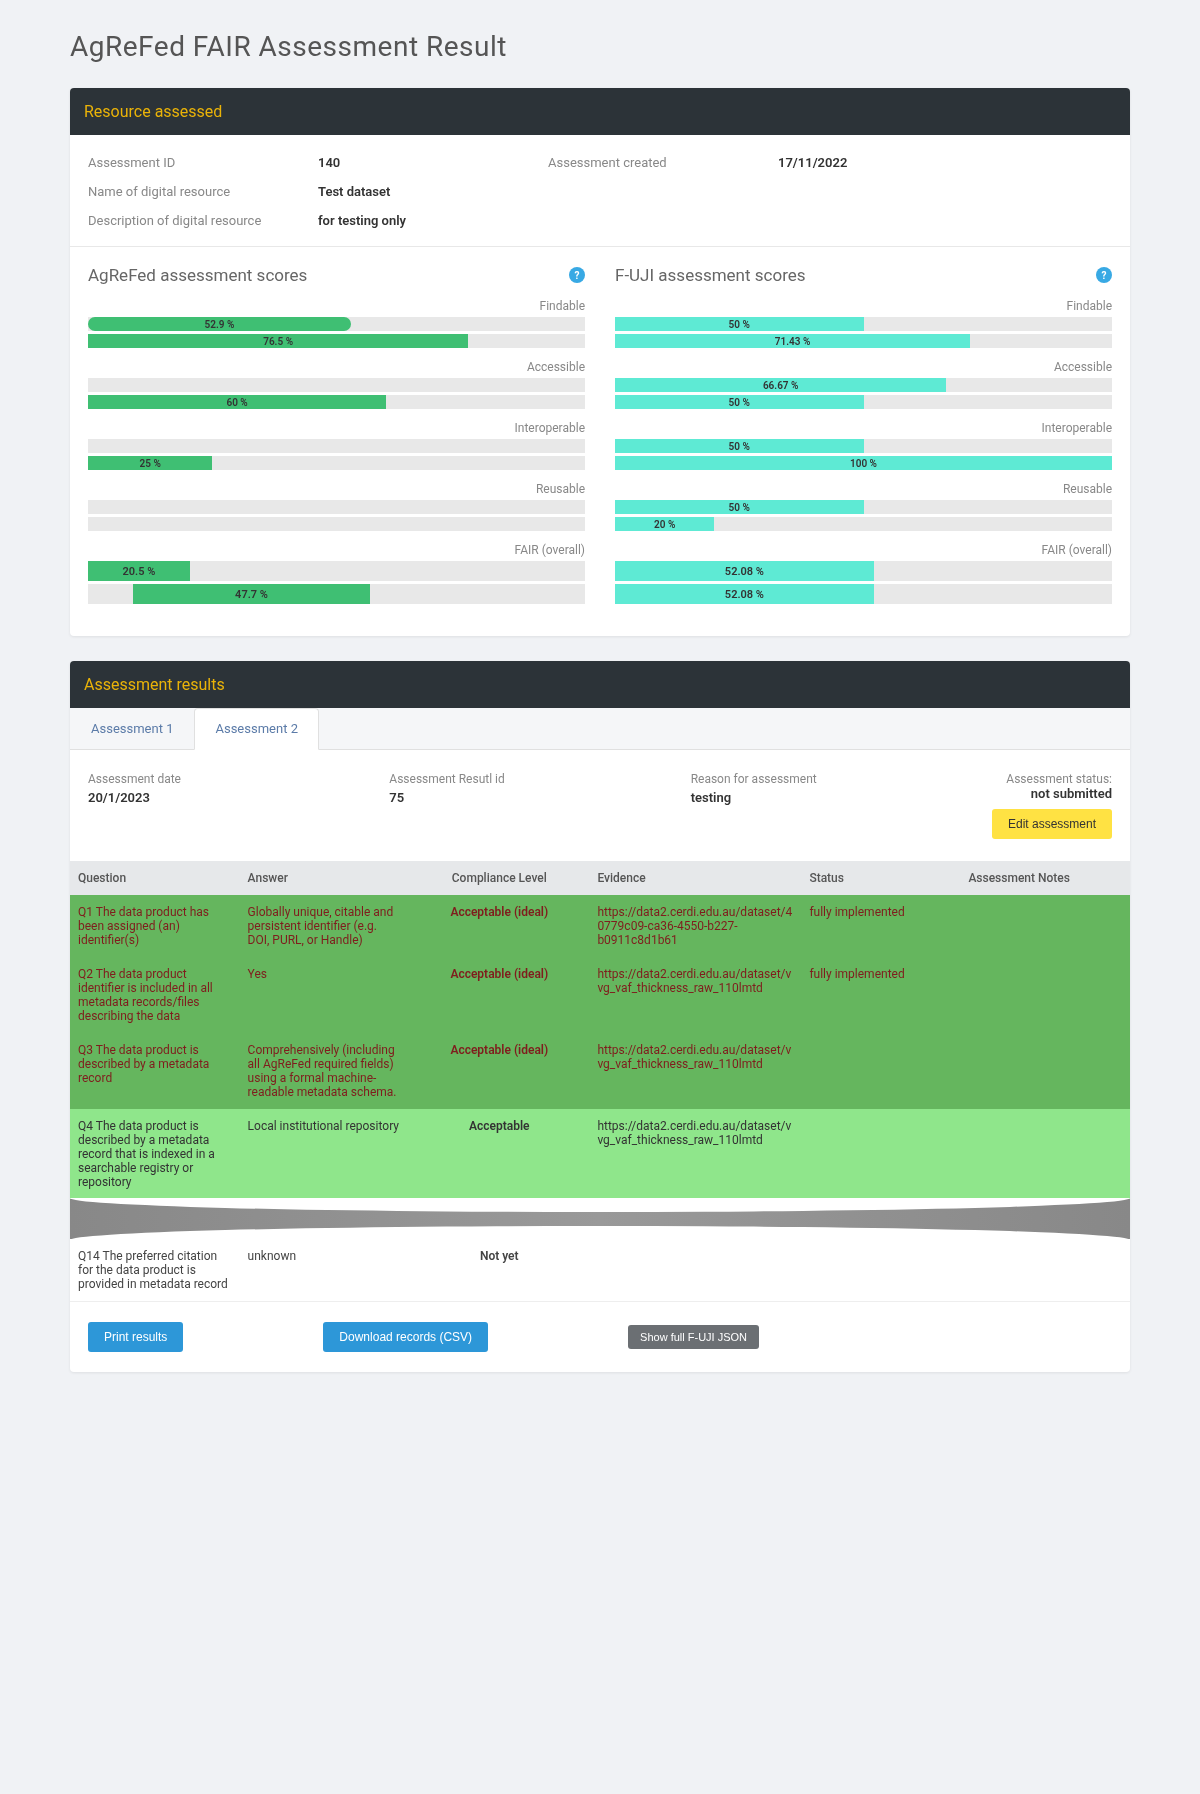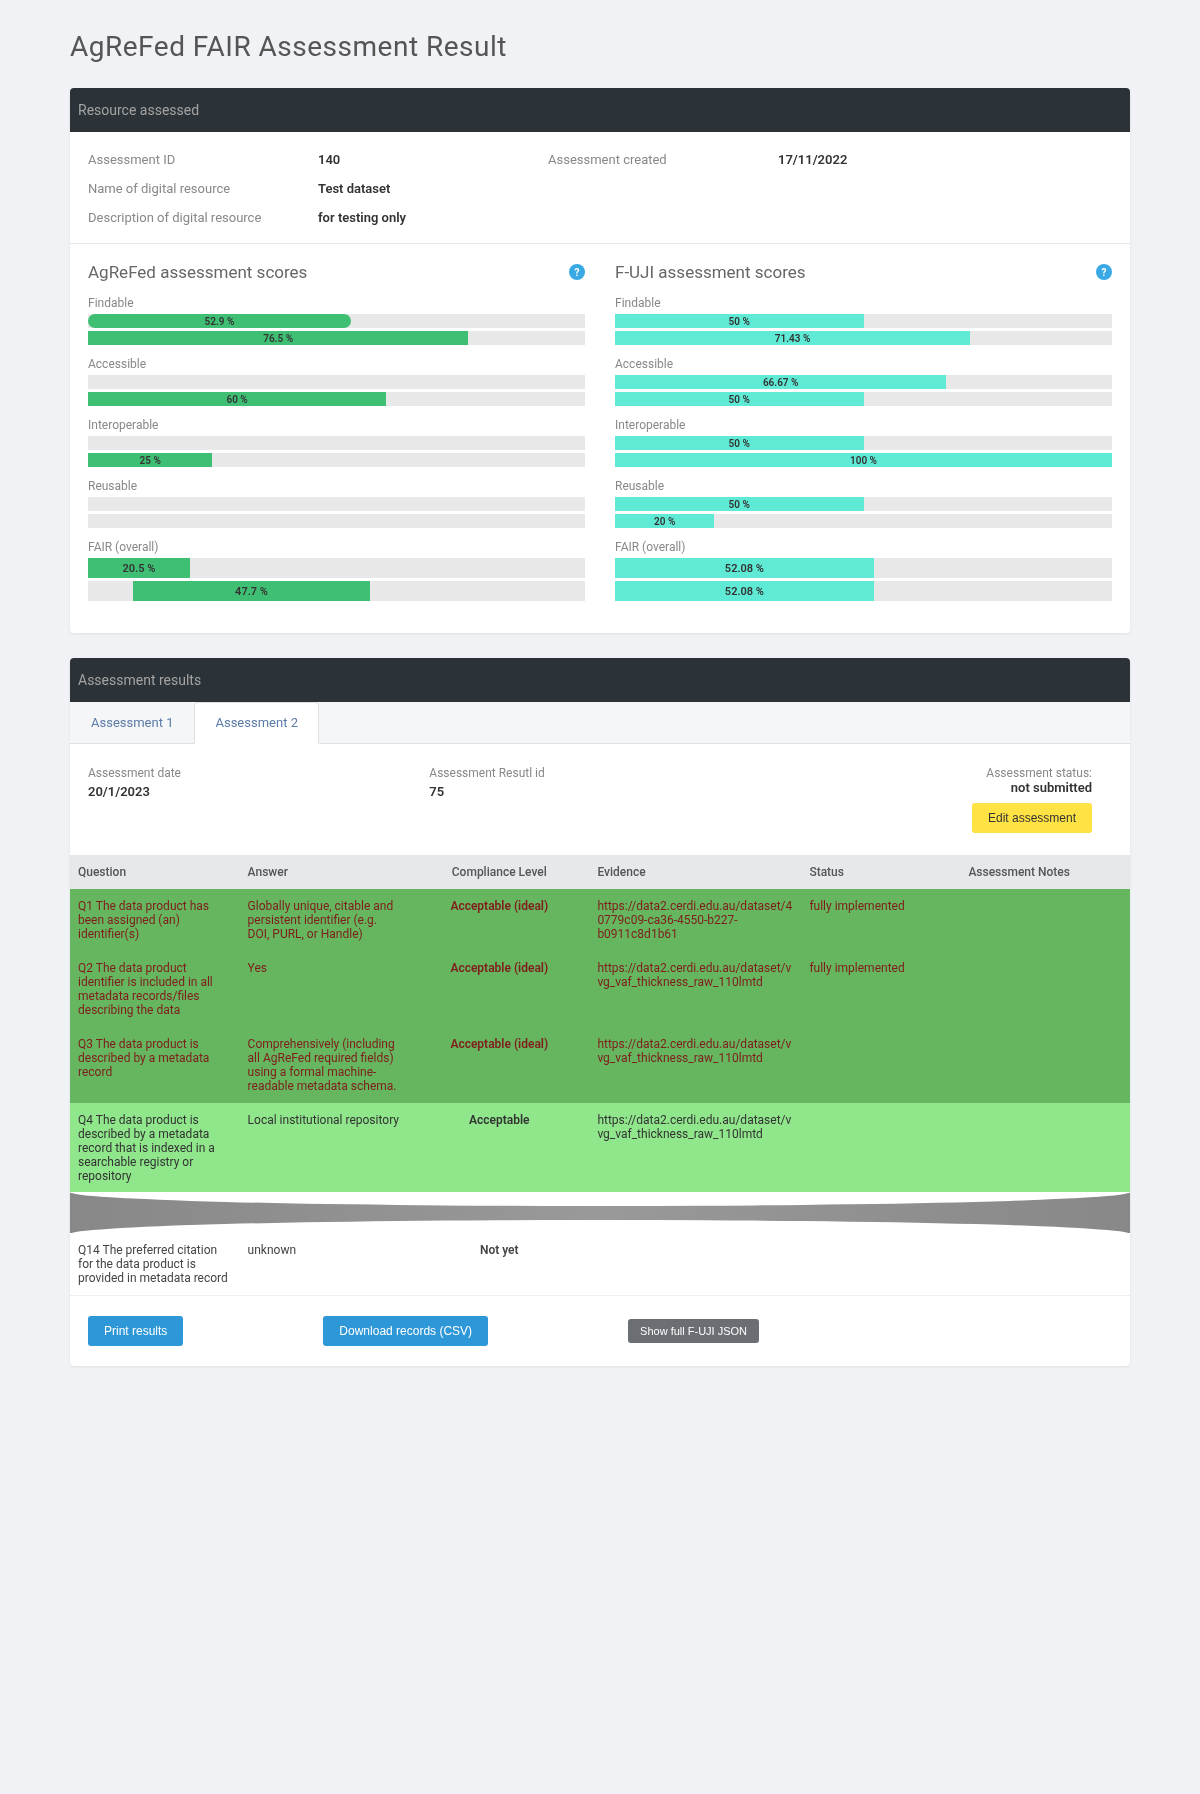--- a/index.html
+++ b/index.html
@@ -1,31 +1,31 @@
 <!DOCTYPE html>
 <html><head>
 <meta charset="utf-8">
 <style>
 * { box-sizing: border-box; margin: 0; padding: 0; }
 body { font-family: -apple-system, BlinkMacSystemFont, "Segoe UI", Roboto, sans-serif; background: #f0f2f5; color: #333; font-size: 13px; }
 .page { max-width: 1100px; margin: 0 auto; padding: 30px 20px; }
 h1 { font-size: 28px; font-weight: 400; color: #555; margin-bottom: 25px; letter-spacing: 0.5px; }
 .card { background: #fff; border-radius: 4px; margin-bottom: 25px; overflow: hidden; box-shadow: 0 1px 3px rgba(0,0,0,0.08); }
-.card-header { background: #2c3338; color: #a3a3a3; padding: 14px 8px; font-size: 14px; }
+.card-header { background: #2c3338; color: #eab308; padding: 14px 14px; font-size: 16px; }
 .card-body { padding: 20px 18px; }
 .meta-grid { display: grid; grid-template-columns: 200px 200px 200px 200px; gap: 14px 30px; align-items: start; }
 .meta-label { color: #888; font-size: 13px; }
 .meta-value { font-weight: 600; color: #333; }
 .divider { border: none; border-top: 1px solid #e8e8e8; margin: 18px -18px 0; }
 .scores-row { display: flex; gap: 30px; margin-top: 18px; }
 .scores-col { flex: 1; }
 .scores-title { font-size: 17px; font-weight: 400; color: #666; margin-bottom: 14px; display: flex; align-items: center; justify-content: space-between; }
 .help-icon { width: 16px; height: 16px; border-radius: 50%; background: #38a9e4; color: #fff; display: inline-flex; align-items: center; justify-content: center; font-size: 10px; font-weight: bold; cursor: pointer; }
 .score-group { margin-bottom: 12px; }
-.score-label { font-size: 12px; color: #888; margin-bottom: 4px; }
+.score-label { font-size: 12px; color: #888; margin-bottom: 4px; text-align: right; }
 .bar-track { background: #e8e8e8; height: 14px; position: relative; margin-bottom: 3px; }
 .bar-fill { height: 100%; display: flex; align-items: center; justify-content: center; font-size: 10px; color: #333; font-weight: 600; white-space: nowrap; }
 .bar-green { background: #3fbf73; }
 .bar-blue { background: #5eead4; text-align: center; }
 .overall .bar-track { height: 20px; }
 .overall .bar-fill { font-size: 11px; }
 .tabs { display: flex; background: #f5f6f8; border-bottom: 1px solid #e0e0e0; }
 .tab { padding: 12px 20px; font-size: 13px; color: #5b7ba8; cursor: pointer; border: 1px solid transparent; }
 .tab.active { background: #fff; border: 1px solid #e0e0e0; border-bottom-color: #fff; margin-bottom: -1px; border-radius: 4px 4px 0 0; }
 .assessment-meta { display: grid; grid-template-columns: 1fr 1fr 1fr auto; gap: 20px; padding: 22px 18px; align-items: start; }
@@ -198,20 +198,24 @@
     </div>
     <div class="assessment-meta">
       <div class="am-col">
         <div class="am-label">Assessment date</div>
         <div class="am-value">20/1/2023</div>
       </div>
       <div class="am-col">
         <div class="am-label">Assessment Resutl id</div>
         <div class="am-value">75</div>
       </div>
+      <div class="am-col">
+        <div class="am-label">Reason for assessment</div>
+        <div class="am-value">testing</div>
+      </div>
       <div class="am-col status-col">
         <div class="status-label">Assessment status:</div>
         <div class="status-val">not submitted</div>
         <button class="btn btn-yellow">Edit assessment</button>
       </div>
     </div>
     <table>
       <thead>
         <tr>
           <th class="col-q">Question</th>

